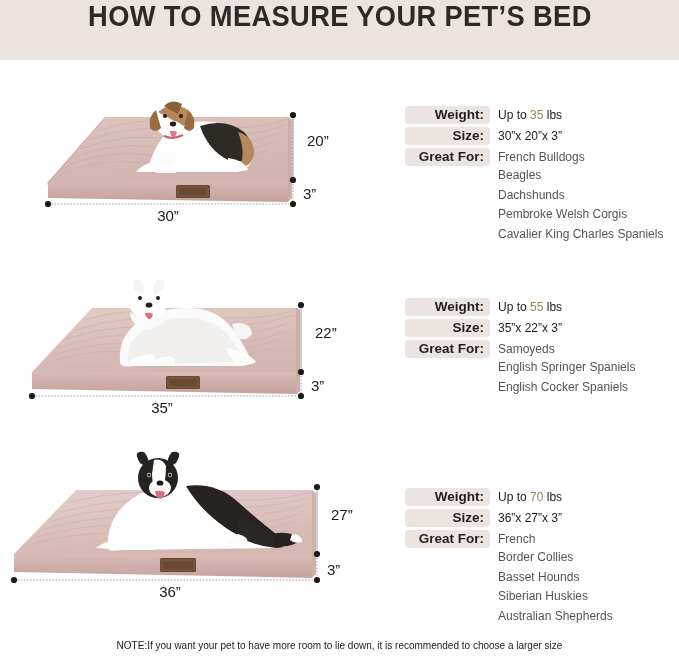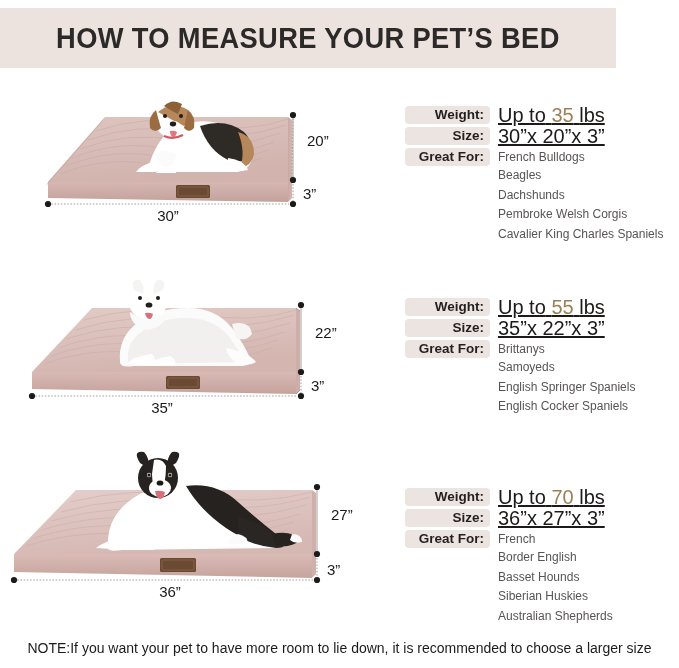--- a/index.html
+++ b/index.html
@@ -7,23 +7,23 @@
   html, body {
     width: 679px; height: 668px;
     background: #ffffff;
     font-family: "Liberation Sans", sans-serif;
     overflow: hidden;
   }
   .page { position: relative; width: 679px; height: 668px; background:#fff; }
 
   
   .header {
-    position: absolute; left: 0; top: 8px; width: 616px; height: 60px;
+    position: absolute; left: 0; top: 0; width: 679px; height: 60px;
     background: #ece3df;
-    display: flex; align-items: center; justify-content: center;
+    display: flex; justify-content: center;
   }
   .header-title {
     font-family: "Liberation Sans", sans-serif;
     font-weight: 700;
     font-size: 29px;
     letter-spacing: 0.4px;
     color: #2c2a28;
     transform: scaleX(0.94);
     white-space: nowrap;
   }
@@ -51,43 +51,42 @@
     border-radius: 4px;
     text-align: right;
     padding-right: 6px;
     font-size: 13.5px;
     font-weight: 700;
     color: #231f1e;
     font-family: "Liberation Sans", sans-serif;
   }
   .val {
     padding-left: 8px;
-    font-size: 20px;
+    font-size: 12px;
     line-height: 18px;
     color: #1d1b1a;
     white-space: nowrap;
     font-family: "Liberation Sans", sans-serif;
-    text-decoration: underline;
   }
   .accent { color: #9c8157; }
   .breed-block { padding-left: 8px; }
   .breed {
     font-size: 12px;
     line-height: 19.5px;
     color: #575453;
     white-space: nowrap;
     font-family: "Liberation Sans", sans-serif;
   }
   .spec-line .breed:first-child { line-height: 18px; }
 
   
   .note {
     position: absolute; left: 0; top: 640px; width: 679px;
     text-align: center;
-    font-size: 14px;
+    font-size: 10px;
     color: #1d1b1a;
     font-family: "Liberation Sans", sans-serif;
     white-space: nowrap;
   }
 </style>
 </head>
 <body>
 
 <div class="page">
 
@@ -295,21 +294,20 @@
           <span>lbs</span>
         </div>
       </div>
       <div class="spec-line">
         <div class="chip">Size:</div>
         <div class="val">35”x 22”x 3”</div>
       </div>
       <div class="spec-line">
         <div class="chip">Great For:</div>
         <div class="breed-block">
-          <div class="breed">Brittanys</div>
           <div class="breed">Samoyeds</div>
           <div class="breed">English Springer Spaniels</div>
           <div class="breed">English Cocker Spaniels</div>
         </div>
       </div>
     </div>
   </div>
 
   <div class="row row-3">
 
@@ -401,21 +399,21 @@
         </div>
       </div>
       <div class="spec-line">
         <div class="chip">Size:</div>
         <div class="val">36”x 27”x 3”</div>
       </div>
       <div class="spec-line">
         <div class="chip">Great For:</div>
         <div class="breed-block">
           <div class="breed">French</div>
-          <div class="breed">Border English</div>
+          <div class="breed">Border Collies</div>
           <div class="breed">Basset Hounds</div>
           <div class="breed">Siberian Huskies</div>
           <div class="breed">Australian Shepherds</div>
         </div>
       </div>
     </div>
   </div>
 
   <div class="note">NOTE:If you want your pet to have more room to lie down, it is recommended to choose a larger size</div>
 

